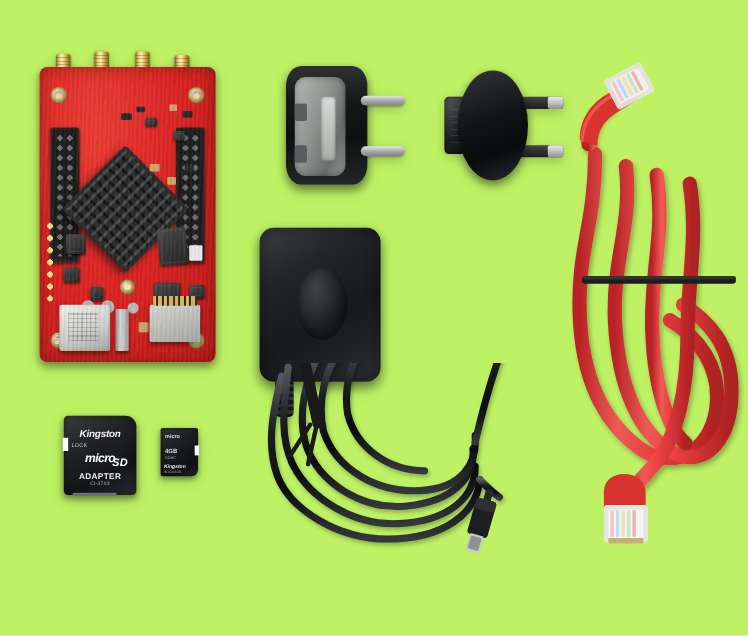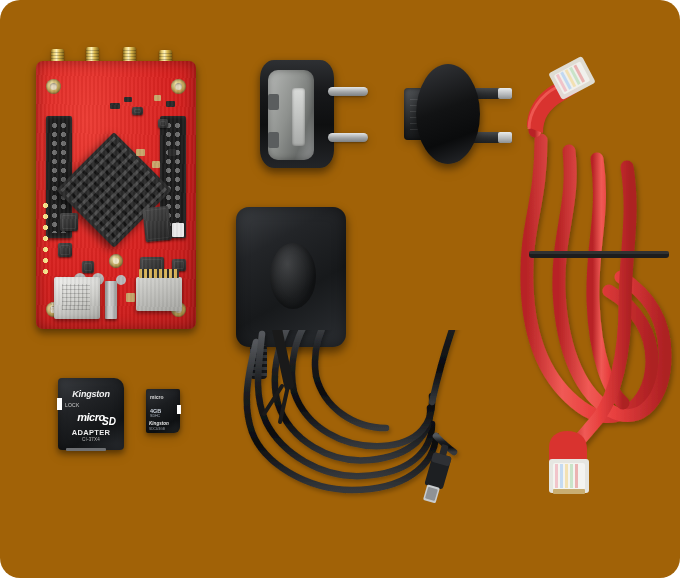--- a/index.html
+++ b/index.html
@@ -1,19 +1,19 @@
 <!DOCTYPE html>
 <html><head>
 <meta charset="utf-8">
 <title>Product Kit Photo</title>
 <style>
   html,body{margin:0;padding:0;background:#ffffff;}
   body{width:680px;height:578px;overflow:hidden;position:relative;
        font-family:"Liberation Sans",sans-serif;}
-  .stage{position:absolute;inset:0;background:#a16207;border-radius:20px;}
+  .stage{position:absolute;inset:0;background:#bef264;}
 
   
   .abs{position:absolute;}
   .shadowsoft{filter:drop-shadow(0 3px 5px rgba(0,0,0,.22));}
 
   
   #board{left:30px;top:47px;width:172px;height:292px;}
   .pcb{position:absolute;left:6px;top:14px;width:160px;height:268px;
        border-radius:7px;
        background:

